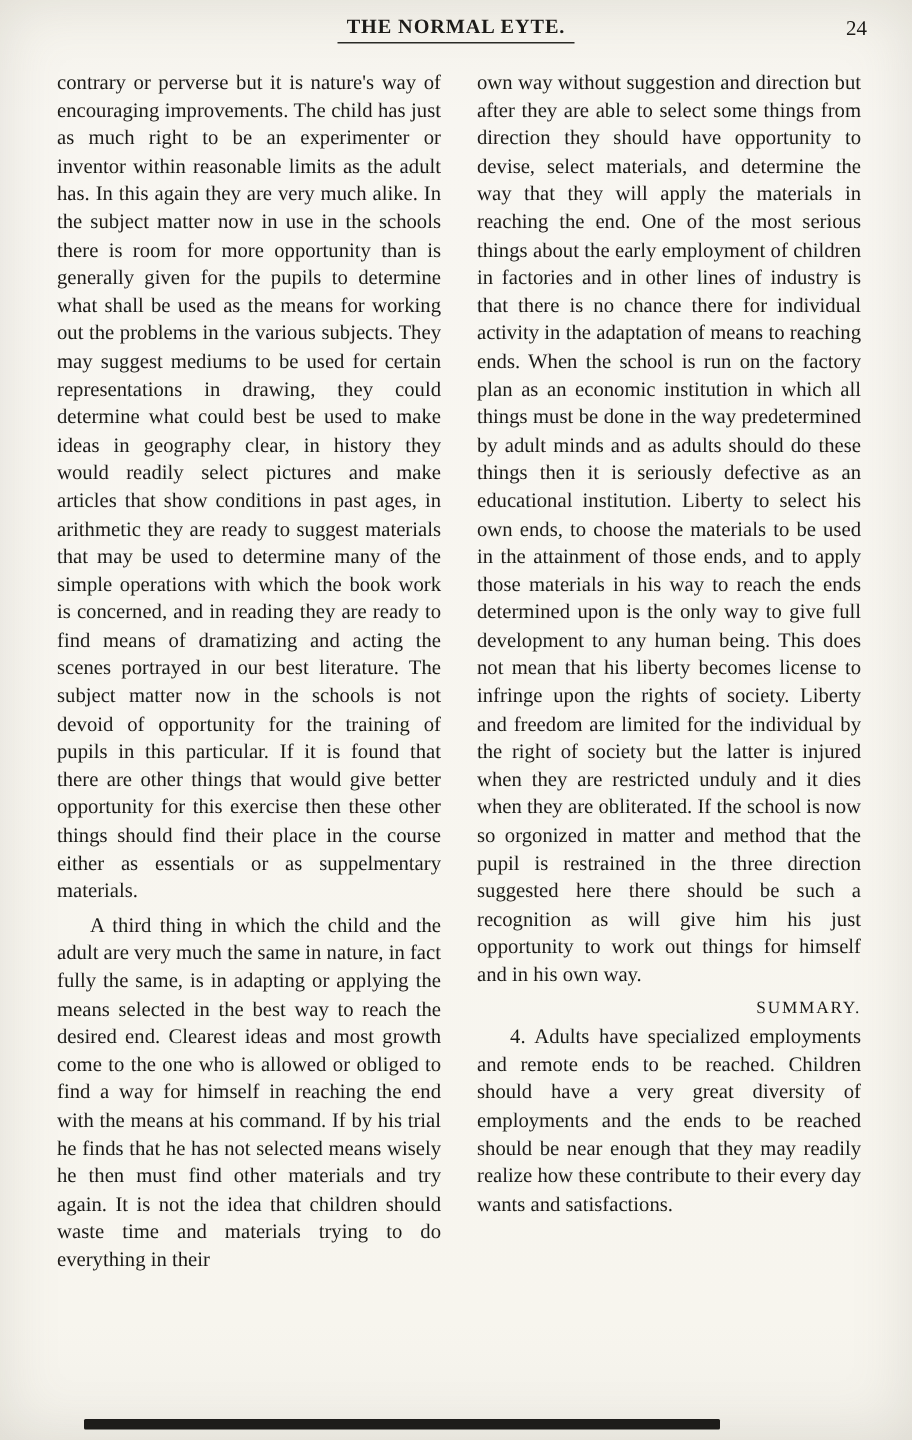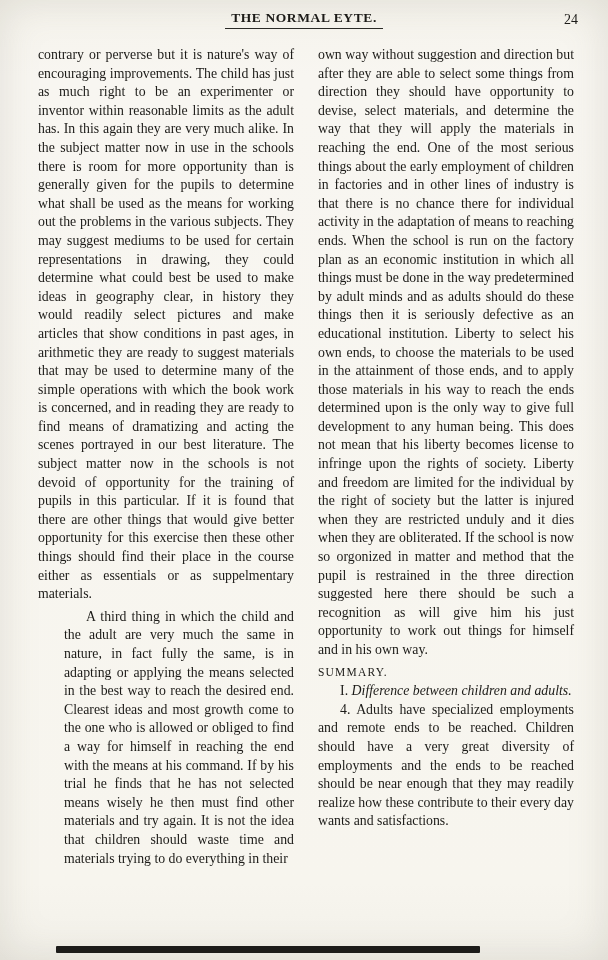--- a/index.html
+++ b/index.html
@@ -57,25 +57,24 @@
   }
   .para {
     margin: 0;
     font-family: Liberation Serif, serif;
   }
   .para.indent {
     text-indent: 1.6em;
   }
   .para.space-above {
     margin-top: 4px;
-    margin-left: 26px;
   }
   .summary-heading {
     margin: 3px 0 1px 0;
-    text-align: left;
+    text-align: right;
     font-size: 11.5px;
     font-weight: normal;
     letter-spacing: 1.2px;
   }
   .summary-item em {
     font-style: italic;
   }
   .scan-bar {
     position: absolute;
     left: 56px;
@@ -101,21 +100,20 @@
   <div class="columns">
 
     <div class="column">
       <p class="para">contrary or perverse but it is nature's way of encouraging improvements. The child has just as much right to be an experimenter or inventor within reasonable limits as the adult has. In this again they are very much alike. In the subject matter now in use in the schools there is room for more opportunity than is generally given for the pupils to determine what shall be used as the means for working out the problems in the various subjects. They may suggest mediums to be used for certain representations in drawing, they could determine what could best be used to make ideas in geography clear, in history they would readily select pictures and make articles that show conditions in past ages, in arithmetic they are ready to suggest materials that may be used to determine many of the simple operations with which the book work is concerned, and in reading they are ready to find means of dramatizing and acting the scenes portrayed in our best literature. The subject matter now in the schools is not devoid of opportunity for the training of pupils in this particular. If it is found that there are other things that would give better opportunity for this exercise then these other things should find their place in the course either as essentials or as suppelmentary materials.</p>
       <p class="para indent space-above">A third thing in which the child and the adult are very much the same in nature, in fact fully the same, is in adapting or applying the means selected in the best way to reach the desired end. Clearest ideas and most growth come to the one who is allowed or obliged to find a way for himself in reaching the end with the means at his command. If by his trial he finds that he has not selected means wisely he then must find other materials and try again. It is not the idea that children should waste time and materials trying to do everything in their</p>
     </div>
 
     <div class="column">
       <p class="para">own way without suggestion and direction but after they are able to select some things from direction they should have opportunity to devise, select materials, and determine the way that they will apply the materials in reaching the end. One of the most serious things about the early employment of children in factories and in other lines of industry is that there is no chance there for individual activity in the adaptation of means to reaching ends. When the school is run on the factory plan as an economic institution in which all things must be done in the way predetermined by adult minds and as adults should do these things then it is seriously defective as an educational institution. Liberty to select his own ends, to choose the materials to be used in the attainment of those ends, and to apply those materials in his way to reach the ends determined upon is the only way to give full development to any human being. This does not mean that his liberty becomes license to infringe upon the rights of society. Liberty and freedom are limited for the individual by the right of society but the latter is injured when they are restricted unduly and it dies when they are obliterated. If the school is now so orgonized in matter and method that the pupil is restrained in the three direction suggested here there should be such a recognition as will give him his just opportunity to work out things for himself and in his own way.</p>
       <h2 class="summary-heading">SUMMARY.</h2>
-      <p class="para indent summary-item"><span>I.</span>&nbsp;<em>Difference between children and adults.</em></p>
       <p class="para indent">4. Adults have specialized employments and remote ends to be reached. Children should have a very great diversity of employments and the ends to be reached should be near enough that they may readily realize how these contribute to their every day wants and satisfactions.</p>
     </div>
 
   </div>
 
   <div class="scan-bar"></div>
 
 </div>
 
 </body></html>

